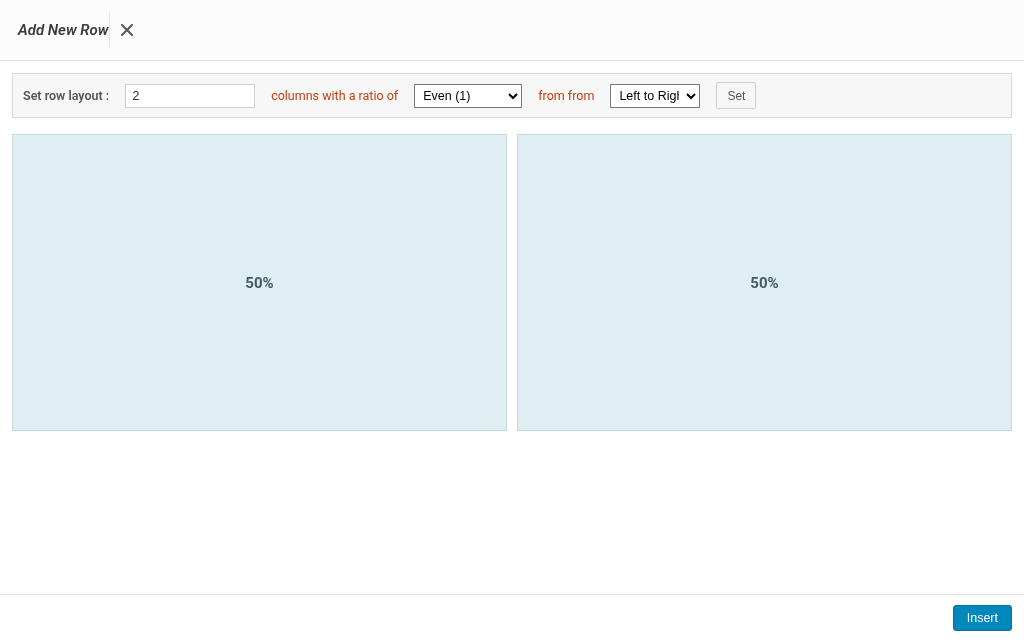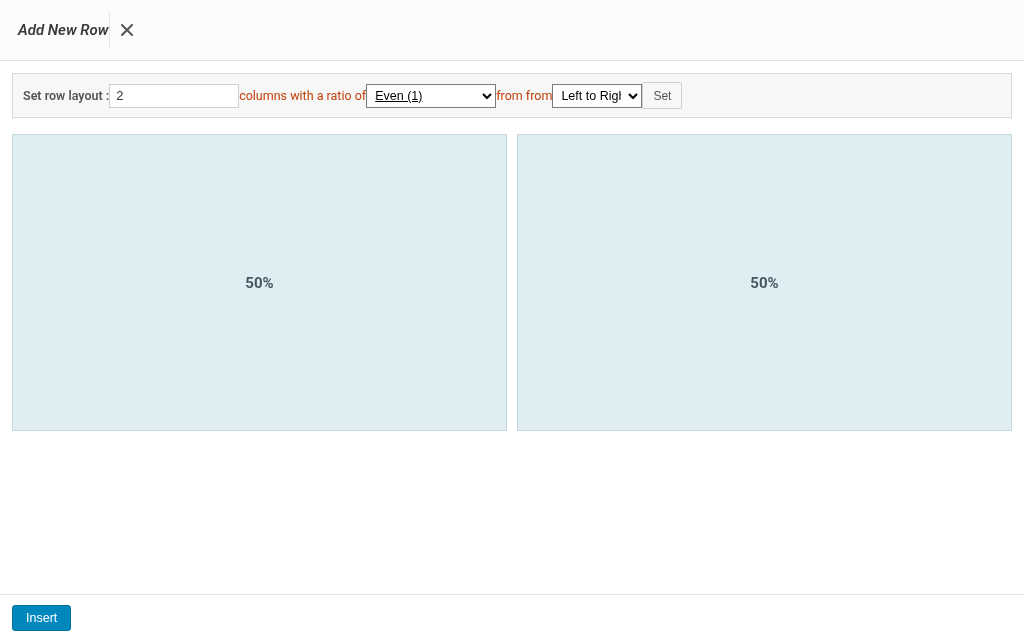--- a/index.html
+++ b/index.html
@@ -47,44 +47,43 @@
     .content {
       padding: 12px;
     }
 
     .layout-bar {
       background: #f7f7f7;
       border: 1px solid #d9d9d9;
       padding: 8px 10px;
       display: flex;
       align-items: center;
-      gap: 0;
+      gap: 16px;
       color: #444;
       font-size: 12.5px;
     }
     .layout-bar .lbl { font-weight: 600; color: #555; }
     .layout-bar .txt { color: #c2410c; }
 
     .num-input {
       width: 130px;
       height: 24px;
       border: 1px solid #cfcfcf;
       background: #fff;
       padding: 2px 6px;
       font-size: 13px;
       color: #333;
     }
     .select-ratio {
-      width: 130px;
+      width: 108px;
       height: 24px;
       border: 1px solid #7a7a7a;
       background: #fff;
       font-size: 12.5px;
       padding: 1px 4px;
-      text-decoration: underline;
     }
     .select-dir {
       width: 90px;
       height: 24px;
       border: 1px solid #7a7a7a;
       background: #fff;
       font-size: 12.5px;
       padding: 1px 4px;
     }
     .set-btn {
@@ -118,21 +117,21 @@
     }
 
     .footer {
       position: absolute;
       left: 0;
       right: 0;
       bottom: 0;
       border-top: 1px solid #e1e1e1;
       padding: 10px 12px;
       display: flex;
-      justify-content: flex-start;
+      justify-content: flex-end;
       background: #ffffff;
     }
     .insert-btn {
       background: #0088bd;
       border: 1px solid #007299;
       color: #fff;
       font-size: 12.5px;
       padding: 5px 13px;
       border-radius: 3px;
       cursor: pointer;

